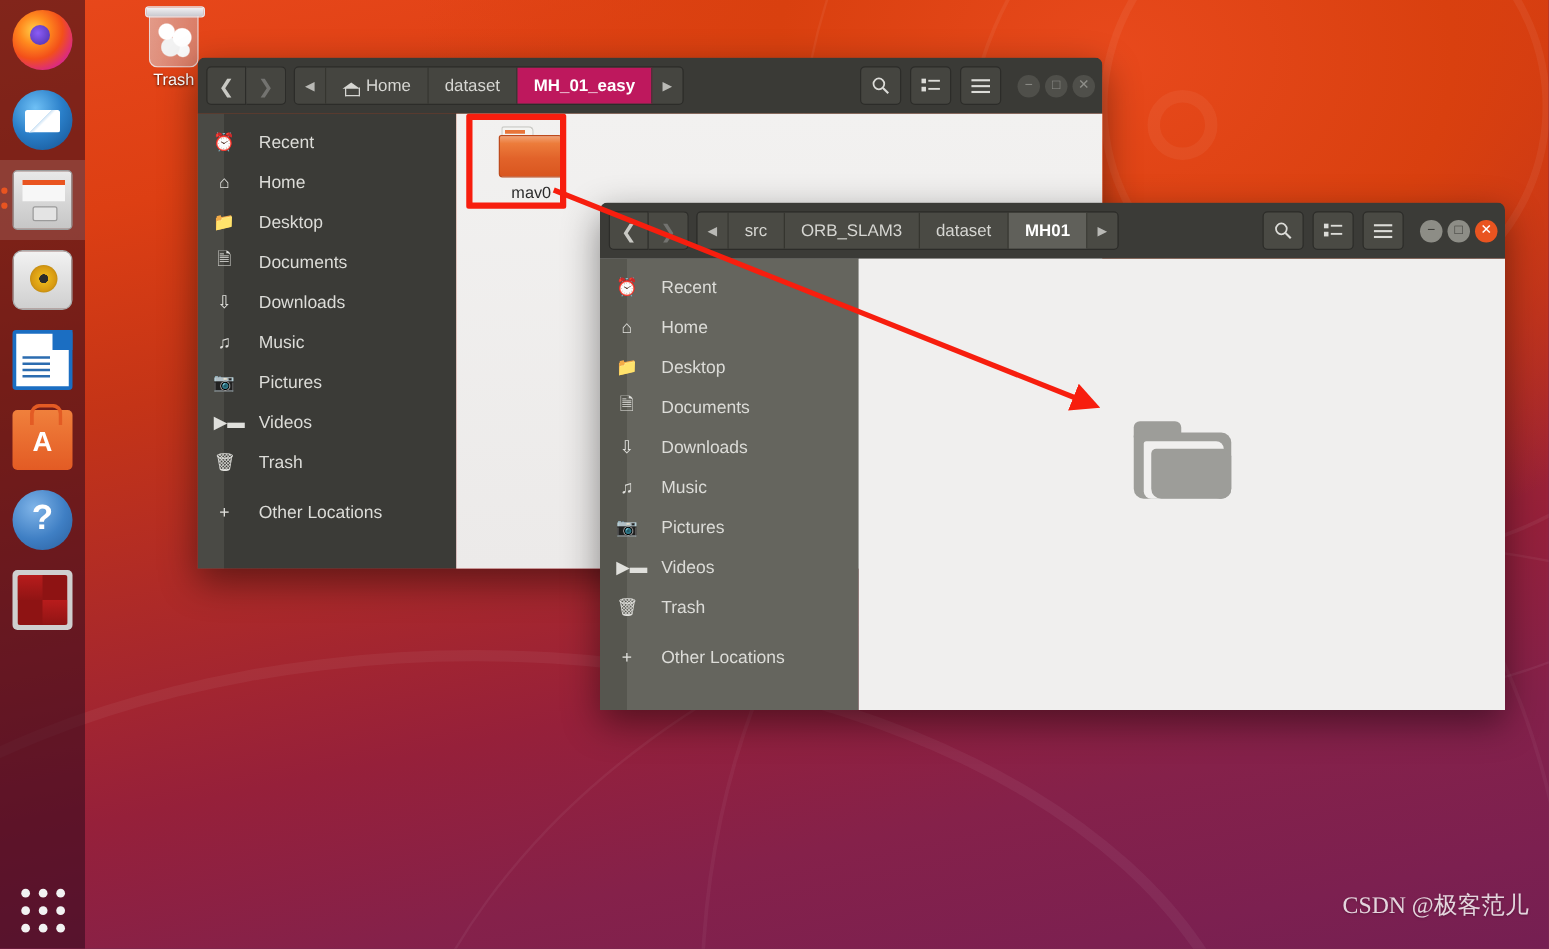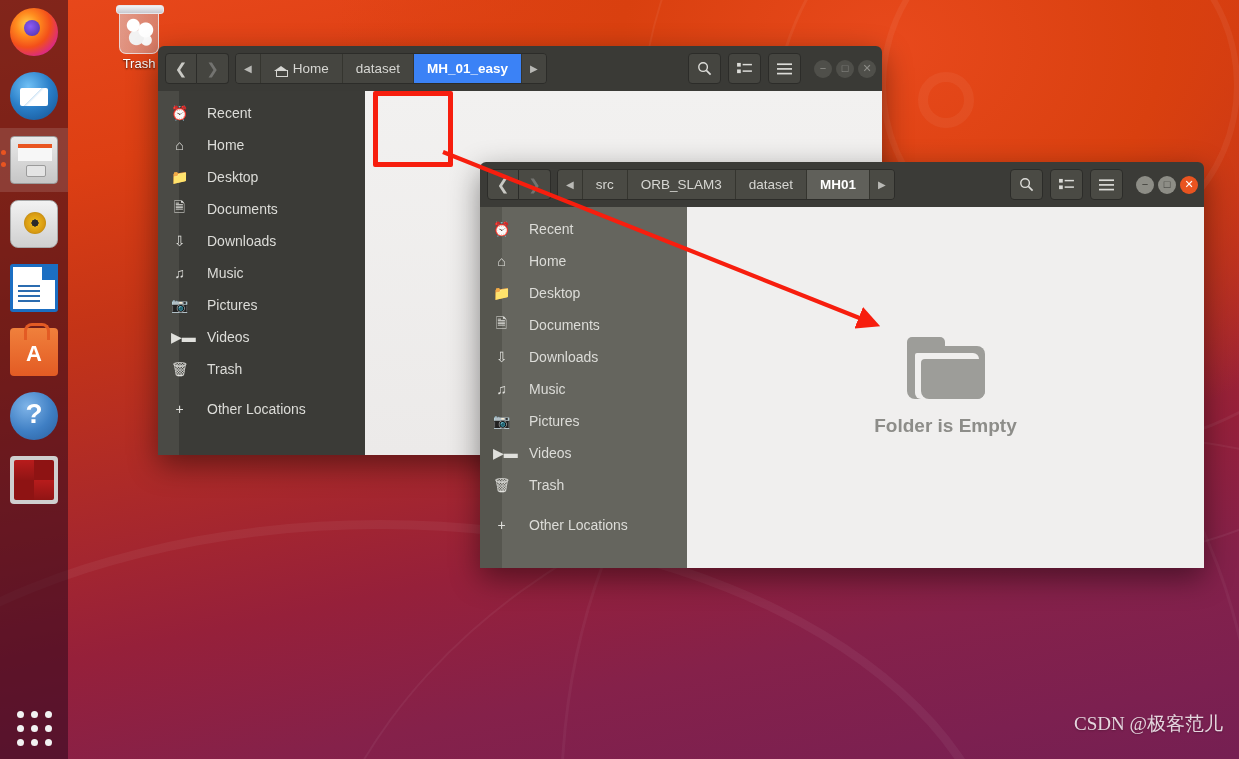--- a/index.html
+++ b/index.html
@@ -208,21 +208,21 @@
     display:flex; align-items:center; gap:5px;
     padding: 0 13px;
     background: #454540;
     color: #d6d6d2;
     font-size: 13.5px;
     border-right: 1px solid #35352f;
   }
   #window-2 .crumb { background:#4a4a44; }
   .crumb.arrow { padding: 0 8px; color:#b9b9b5; font-size:10px; }
   .crumb.current {
-    background: #3b82f6; color: #fff; font-weight: bold;
+    background: #be185d; color: #fff; font-weight: bold;
   }
   #window-2 .crumb.current { background:#60605a; }
   .crumb:last-child { border-right:none; }
 
   .home-ico { display:inline-block; width:14px;height:13px; position:relative; }
   .home-ico::before{content:"";position:absolute;left:0;top:4px;width:0;height:0;
     border-left:7px solid transparent;border-right:7px solid transparent;border-bottom:5px solid #d6d6d2;}
   .home-ico::after{content:"";position:absolute;left:2px;top:8px;width:10px;height:6px;border:1.5px solid #d6d6d2;border-top:none;}
 
   .hdr-spacer { flex: 1 1 auto; }
@@ -443,20 +443,27 @@
         <span class="sicon">🗑</span>
         <span>Trash</span>
       </div>
       <div class="side-item spaced">
         <span class="sicon">+</span>
         <span>Other Locations</span>
       </div>
     </div>
 
     <div class="fm-content">
+      <div class="file-item">
+        <div class="folder-ico">
+          <span class="tab"></span>
+            <span class="body"></span>
+        </div>
+        <div class="file-label">mav0</div>
+      </div>
       <div class="sel-box"></div>
     </div>
   </div>
 </div>
 
 <div class="fm-window" id="window-2">
   <div class="fm-header">
     <div class="navbtns">
       <div class="navbtn">❮</div>
       <div class="navbtn dim">❯</div>
@@ -543,21 +550,20 @@
     </div>
 
     <div class="fm-content">
       <div class="empty-state">
         <div class="empty-folder-ico">
           <span class="etab"></span>
             <span class="ebody"></span>
             <span class="ecut"></span>
             <span class="efront"></span>
         </div>
-        <div class="empty-text">Folder is Empty</div>
       </div>
     </div>
   </div>
 </div>
 
 <svg id="red-arrow">
   <defs>
     <marker id="arrowhead" markerWidth="5.5" markerHeight="5.5" refX="3.4" refY="2.75" orient="auto">
       <polygon points="0,0 5.5,2.75 0,5.5" fill="#f71e0e"></polygon>
     </marker>

